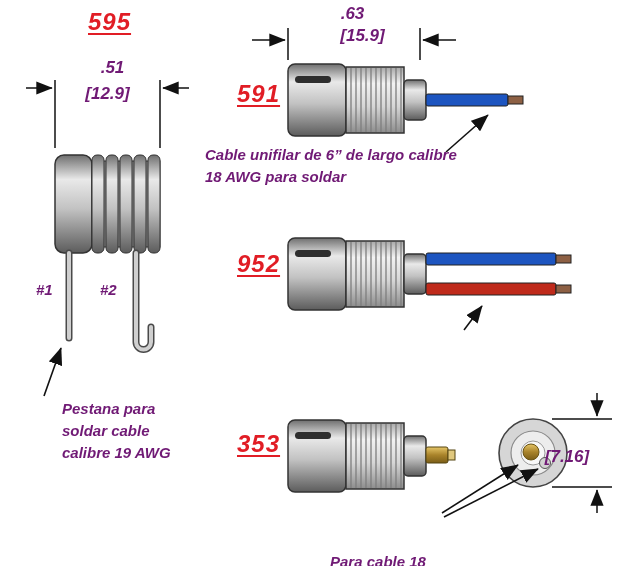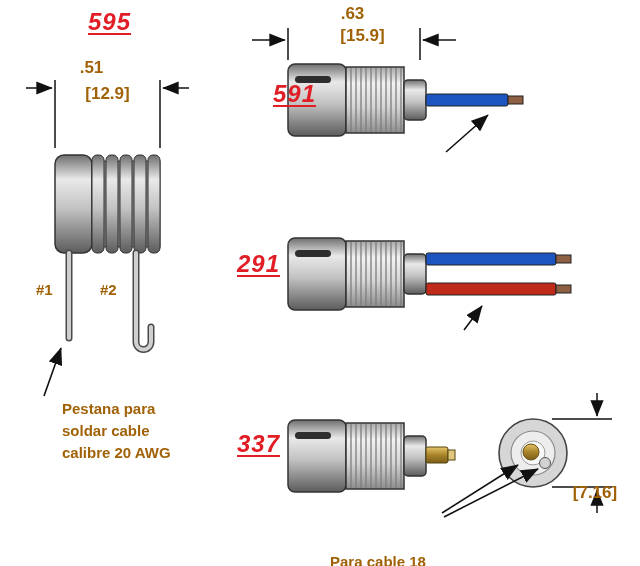--- a/index.html
+++ b/index.html
@@ -1,21 +1,21 @@
 <!DOCTYPE html>
 <html><head>
 <meta charset="utf-8">
 <style>
   html,body{margin:0;padding:0;background:#fff;}
   .stage{
     position:relative;width:640px;height:566px;background:#ffffff;
     font-family:"Liberation Sans", sans-serif;overflow:hidden;
   }
   .stage svg{position:absolute;left:0;top:0;}
-  .txt{position:absolute;color:#a16207;font-weight:700;white-space:normal;}
+  .txt{position:absolute;color:#701a75;font-weight:700;white-space:normal;font-style:italic;}
   .part-label{
     position:absolute;color:#e11d25;font-weight:700;font-style:italic;
     font-size:24px;text-decoration:underline;text-underline-offset:3px;
     letter-spacing:1px;
   }
   .dim{font-size:17px;text-align:center;}
   .note{font-size:15px;line-height:1.45;}
   .pinlbl{font-size:15px;}
 </style>
 </head>
@@ -137,31 +137,32 @@
     <g stroke="#111" stroke-width="1.6" fill="none">
       <line x1="44" y1="396" x2="61" y2="348" marker-end="url(#arr)"></line>
       <line x1="446" y1="152" x2="488" y2="115" marker-end="url(#arr)"></line>
       <line x1="464" y1="330" x2="482" y2="306" marker-end="url(#arr)"></line>
       <line x1="442" y1="513" x2="518" y2="465" marker-end="url(#arr)"></line>
       <line x1="444" y1="517" x2="538" y2="469" marker-end="url(#arr)"></line>
     </g>
   </svg>
 
   <div class="part-label" style="left:88px;top:8px;text-align:right;">595</div>
-  <div class="part-label" style="left:237px;top:80px;margin-left:36px;">591</div>
-  <div class="part-label" style="left:237px;top:250px;">291</div>
-  <div class="part-label" style="left:237px;top:430px;">337</div>
+  <div class="part-label" style="left:237px;top:80px;">591</div>
+  <div class="part-label" style="left:237px;top:250px;">952</div>
+  <div class="part-label" style="left:237px;top:430px;">353</div>
 
-  <div class="txt dim" style="left:39px;top:58px;width:105px;">.51</div>
+  <div class="txt dim" style="left:60px;top:58px;width:105px;">.51</div>
   <div class="txt dim" style="left:55px;top:84px;width:105px;">[12.9]</div>
 
   <div class="txt dim" style="left:285px;top:4px;width:135px;">.63</div>
   <div class="txt dim" style="left:295px;top:26px;width:135px;">[15.9]</div>
 
-  <div class="txt dim" style="left:552px;top:447px;width:86px;margin-top:36px;">[7.16]</div>
+  <div class="txt dim" style="left:524px;top:447px;width:86px;">[7.16]</div>
 
   <div class="txt pinlbl" style="left:36px;top:281px;">#1</div>
   <div class="txt pinlbl" style="left:100px;top:281px;">#2</div>
 
-  <div class="txt note" style="left:62px;top:398px;width:140px;">Pestana para soldar cable calibre 20 AWG</div>
+  <div class="txt note" style="left:62px;top:398px;width:140px;">Pestana para soldar cable calibre 19 AWG</div>
+  <div class="txt note" style="left:205px;top:144px;width:258px;">Cable unifilar de 6” de largo calibre 18 AWG para soldar</div>
   <div class="txt note" style="left:330px;top:506px;width:118px;margin-top:45px;">Para cable 18 AWG</div>
 
 </div>
 
 </body></html>

